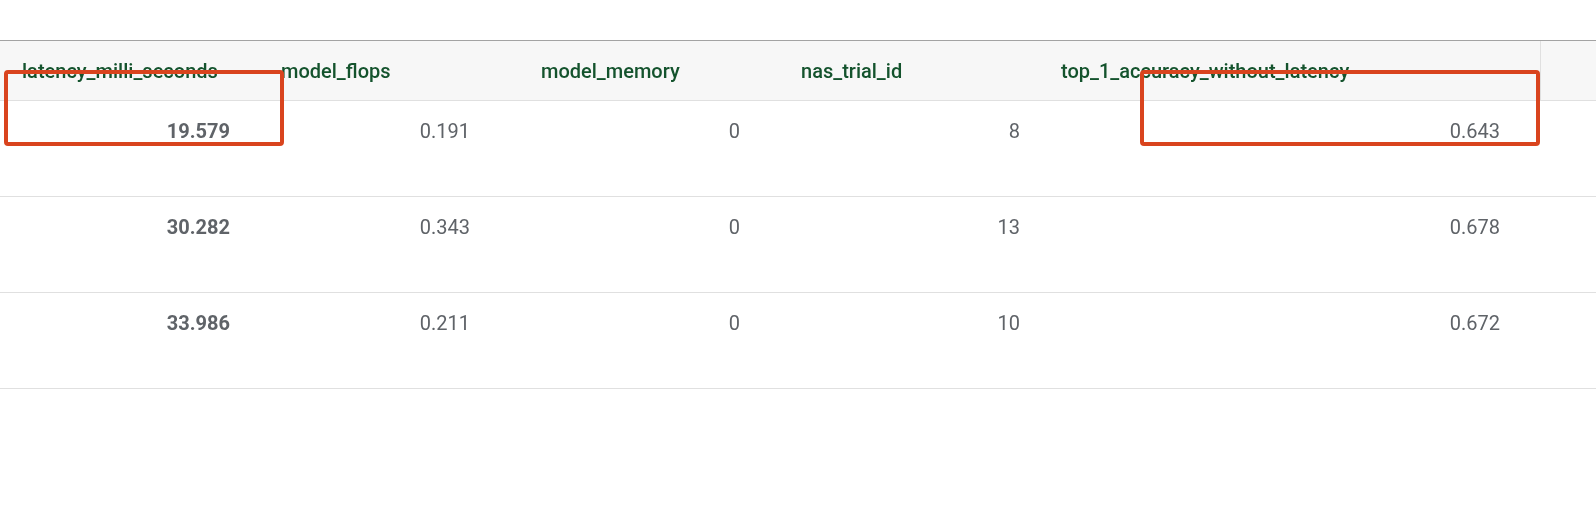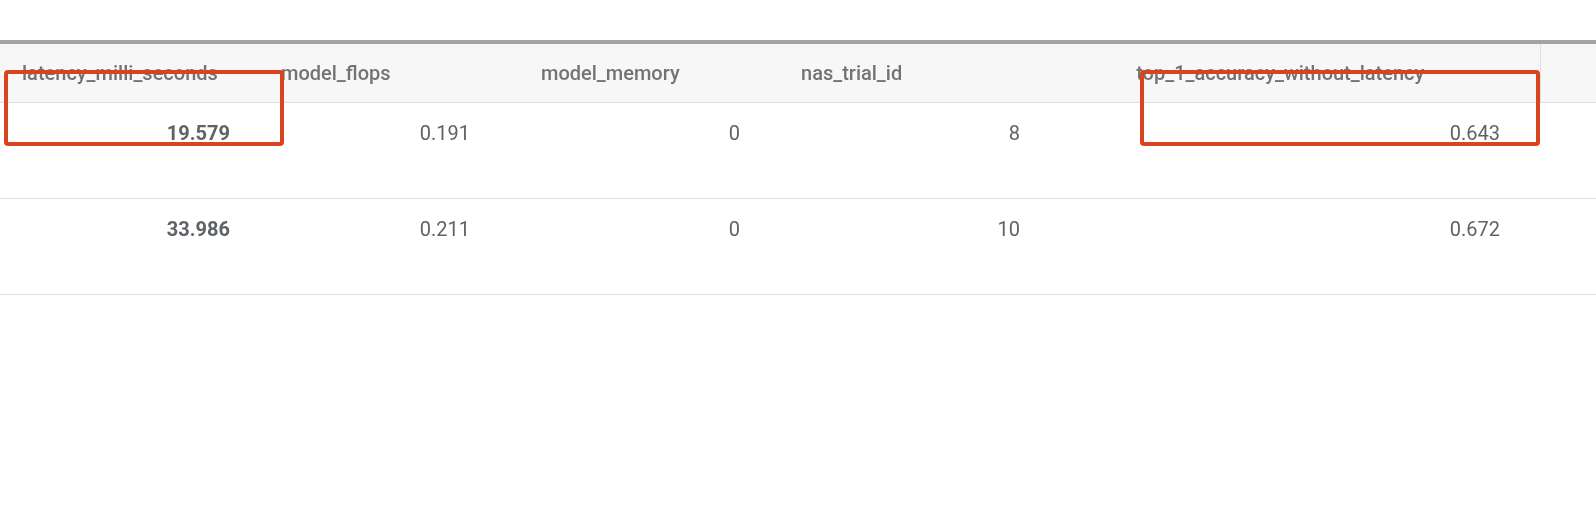--- a/index.html
+++ b/index.html
@@ -28,23 +28,23 @@
   .help svg { display: block; }
   table {
     width: 100%;
     border-collapse: collapse;
     table-layout: fixed;
     margin-top: 40px;
   }
   thead th {
     background: #f7f7f7;
     font-weight: 500;
-    color: #737373;
+    color: #14532d;
     height: 60px;
-    border-top: 4px solid #a3a3a3;
+    border-top: 1px solid #a3a3a3;
     border-bottom: 1px solid #e0e0e0;
     text-align: left;
     position: relative;
     box-sizing: border-box;
   }
   thead th .hdr {
     display: inline-block;
     line-height: 1.2;
     padding: 8px 0;
   }
@@ -64,21 +64,21 @@
   col.c1 { width: 260px; }
   col.c2 { width: 260px; }
   col.c3 { width: 260px; }
   col.c4 { width: 480px; }
   col.c5 { width: 56px; }
   
   th .hdr, td .cell { display:block; }
   
   thead th { text-align: left; }
   thead th.col0 { text-align: left; padding-left: 22px; }
-  thead th.col4 { text-align: center; padding-right: 40px; }
+  thead th.col4 { text-align: left; padding-right: 40px; }
   tbody td { text-align: right; }
   tbody td.col0 { padding-right: 50px; font-weight: bold; }
   tbody td.col1 { padding-right: 70px; }
   tbody td.col2 { padding-right: 60px; }
   tbody td.col3 { padding-right: 40px; }
   tbody td.col4 { padding-right: 40px; }
   tbody td.col5 { }
   
   .callout {
     border: 4px solid #d9441e;
@@ -121,20 +121,28 @@
   <tbody>
     <tr>
       <td class="col0"><span>19.579</span></td>
       <td class="col1"><span>0.191</span></td>
       <td class="col2"><span>0</span></td>
       <td class="col3"><span>8</span></td>
       <td class="col4"><span>0.643</span></td>
       <td class="col5"></td>
     </tr>
     <tr>
+      <td class="col0"><span>30.282</span></td>
+      <td class="col1"><span>0.343</span></td>
+      <td class="col2"><span>0</span></td>
+      <td class="col3"><span>13</span></td>
+      <td class="col4"><span>0.678</span></td>
+      <td class="col5"></td>
+    </tr>
+    <tr>
       <td class="col0"><span>33.986</span></td>
       <td class="col1"><span>0.211</span></td>
       <td class="col2"><span>0</span></td>
       <td class="col3"><span>10</span></td>
       <td class="col4"><span>0.672</span></td>
       <td class="col5"></td>
     </tr>
   </tbody>
 </table>
 

